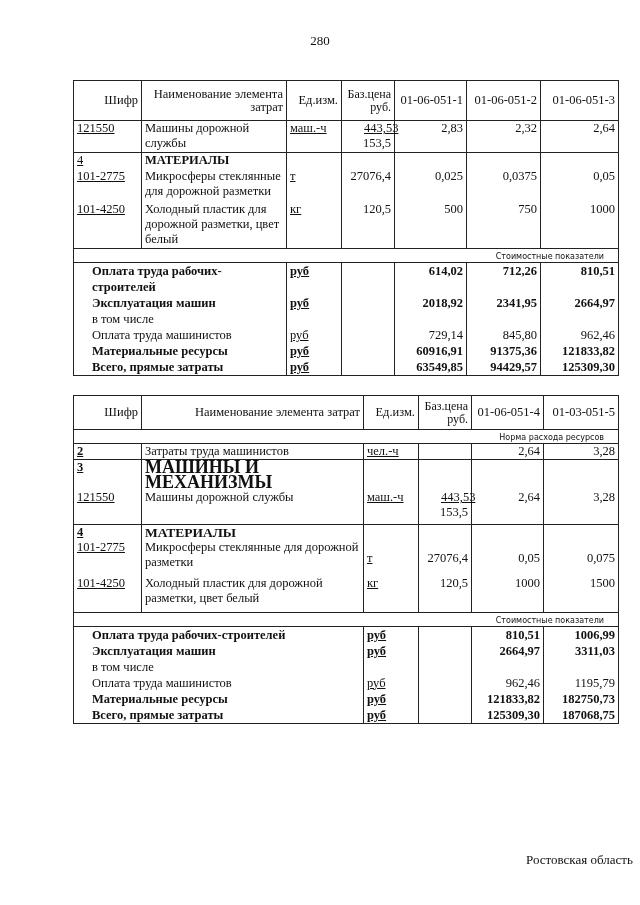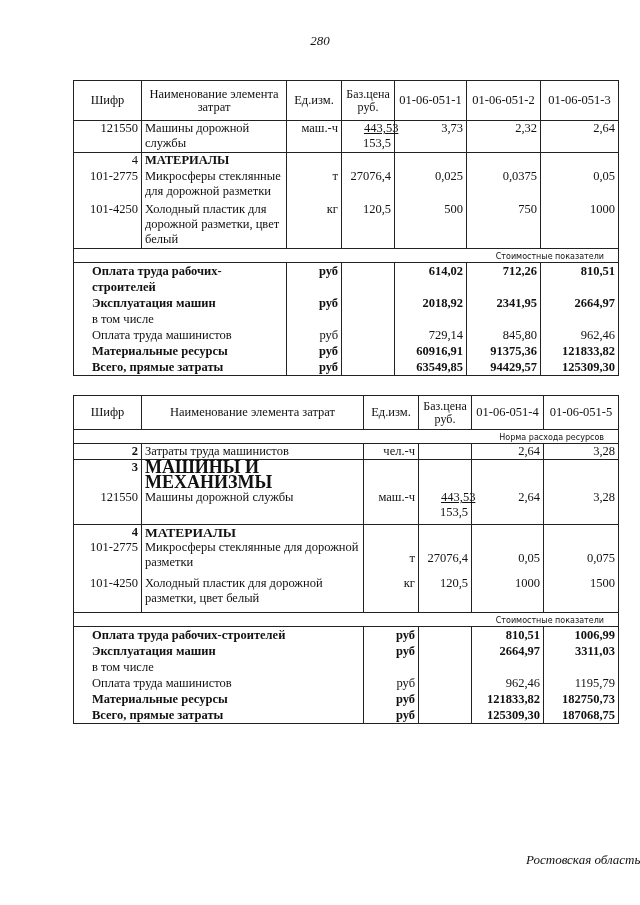--- a/index.html
+++ b/index.html
@@ -1,28 +1,28 @@
 <!DOCTYPE html>
 <html><head>
 <meta charset="utf-8">
 <style>
   html, body { margin: 0; padding: 0; background: #fff; }
   body { width: 640px; height: 905px; position: relative; overflow: hidden;
          font-family: "Liberation Serif", serif; color: #111; font-size: 12.5px; }
-  .abs { position: absolute; font-style: italic; }
+  .abs { position: absolute; }
   .page-number { left: 0; width: 640px; top: 33px; text-align: center; font-size: 13px; }
   .footer { left: 526px; top: 852px; font-size: 13px; white-space: nowrap; }
 
   table { position: absolute; border-collapse: collapse; table-layout: fixed; }
   td { border-left: 1px solid #222; border-right: 1px solid #222; padding: 0 3px;
        vertical-align: top; line-height: 15px; }
   tr.hr-top td { border-top: 1px solid #222; }
   tr.hr-bottom td { border-bottom: 1px solid #222; }
-  .hdr td { text-align: center; vertical-align: middle; line-height: 13px; font-size: 12.5px; }
-  .c { text-align: right; }
+  .hdr td { text-align: right; vertical-align: middle; line-height: 13px; font-size: 12.5px; }
+  .c { text-align: left; text-decoration: underline; }
   .r { text-align: right; }
   .b { font-weight: bold; }
   .u { text-decoration: underline; margin-left: 19px; }
   .sec td { border-top: 1px solid #222; border-bottom: 1px solid #222; padding: 0; height: 13px; }
   .sec-label { font-family: "DejaVu Sans", sans-serif; font-size: 8px; text-align: right;
                padding-right: 14px !important; vertical-align: bottom; line-height: 10px; }
   .sum td { line-height: 16px; }
   .sum .lbl { padding-left: 18px; }
 </style>
 </head>
@@ -48,21 +48,21 @@
     <td style="font-size:12px">Баз.цена руб.</td>
     <td>01-06-051-1</td>
     <td>01-06-051-2</td>
     <td>01-06-051-3</td>
   </tr>
   <tr class="hr-bottom" style="height:32px">
     <td class="c">121550</td>
     <td>Машины дорожной службы</td>
     <td class="c">маш.-ч</td>
     <td class="r"><span class="u">443,53</span><br><span>153,5</span></td>
-    <td class="r">3,73</td>
+    <td class="r">2,83</td>
     <td class="r">2,32</td>
     <td class="r">2,64</td>
   </tr>
   <tr style="height:16px">
     <td class="c">4</td>
     <td class="b">МАТЕРИАЛЫ</td>
     <td></td>
         <td></td>
         <td></td>
         <td></td>
@@ -149,21 +149,21 @@
     <col style="width:72px">
       <col style="width:75px">
   </colgroup>
   <tbody>
       <tr class="hdr hr-top hr-bottom" style="height:34px">
     <td>Шифр</td>
     <td>Наименование элемента затрат</td>
     <td>Ед.изм.</td>
     <td style="font-size:12px">Баз.цена руб.</td>
     <td>01-06-051-4</td>
-    <td>01-06-051-5</td>
+    <td>01-03-051-5</td>
   </tr>
   <tr class="sec">
     <td colspan="6" class="sec-label">Норма расхода ресурсов</td>
   </tr>
   <tr class="hr-bottom" style="height:16px">
     <td class="c b">2</td>
     <td>Затраты труда машинистов</td>
     <td class="c">чел.-ч</td>
     <td class="r"></td>
     <td class="r">2,64</td>

